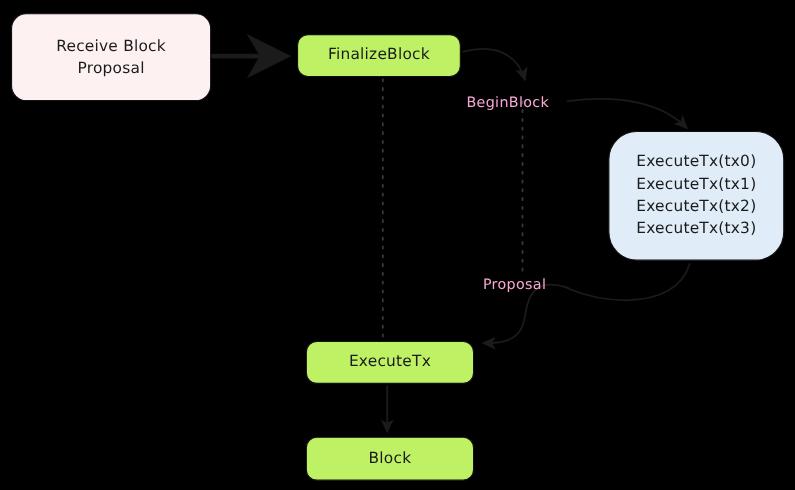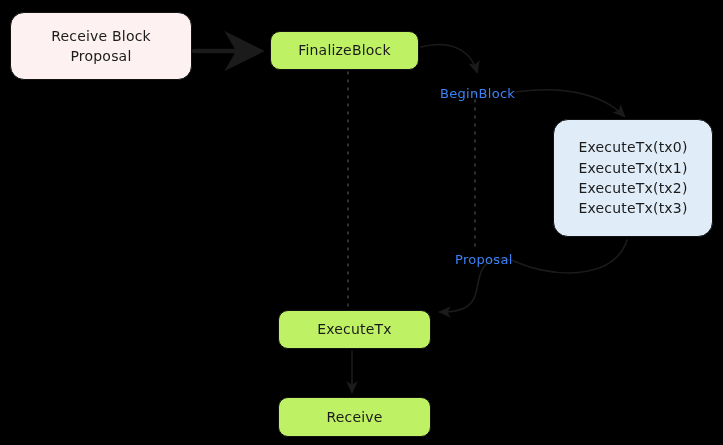--- a/index.html
+++ b/index.html
@@ -42,36 +42,35 @@
   .node .node-label {
     display: block;
     white-space: pre-line;
     padding: 0 8px;
   }
   .node.pink  { background: #fdf1f1; }
   .node.green { background: #bef264; }
   .node.blue  { background: #e0edf9; }
 
   
-  #node-receive-block-proposal { left: 10px;  top: 12px;  width: 182px; height: 68px; border-radius: 14px; }
+  #node-receive-block-proposal { left: 10px;  top: 12px;  width: 182px; height: 80px; border-radius: 14px; }
   #node-finalize-block         { left: 270px; top: 31px;  width: 149px; height: 39px; }
-  #node-execute-tx             { left: 553px; top: 119px; width: 160px; height: 118px; border-radius: 15px; }
+  #node-execute-tx             { left: 553px; top: 119px; width: 160px; height: 118px; border-radius: 26px; }
   #node-consensus              { left: 278px; top: 310px; width: 153px; height: 39px; }
   #node-commit                 { left: 278px; top: 397px; width: 153px; height: 40px; }
 
   .edge-label {
     position: absolute;
-    color: #3b82f6;
+    color: #f9a8d4;
     font-family: "DejaVu Sans", sans-serif;
     font-size: 13px;
     letter-spacing: 0.3px;
     white-space: nowrap;
     z-index: 4;
     background: transparent;
-    margin-left: 16px;
   }
   #edge-label-begin-block { left: 424px; top: 86px; }
   #edge-label-end-block   { left: 439px; top: 252px; }
 </style>
 </head>
 <body>
 
 <div id="canvas">
 
   <svg id="edges" viewBox="0 0 723 445" xmlns="http://www.w3.org/2000/svg">
@@ -131,20 +130,20 @@
 ExecuteTx(tx1)
 ExecuteTx(tx2)
 ExecuteTx(tx3)</span>
   </div>
 
   <div class="node green" id="node-consensus">
     <span class="node-label">ExecuteTx</span>
   </div>
 
   <div class="node green" id="node-commit">
-    <span class="node-label">Receive</span>
+    <span class="node-label">Block</span>
   </div>
 
   <div class="edge-label" id="edge-label-begin-block">BeginBlock</div>
 
   <div class="edge-label" id="edge-label-end-block">Proposal</div>
 
 </div>
 
 </body></html>

